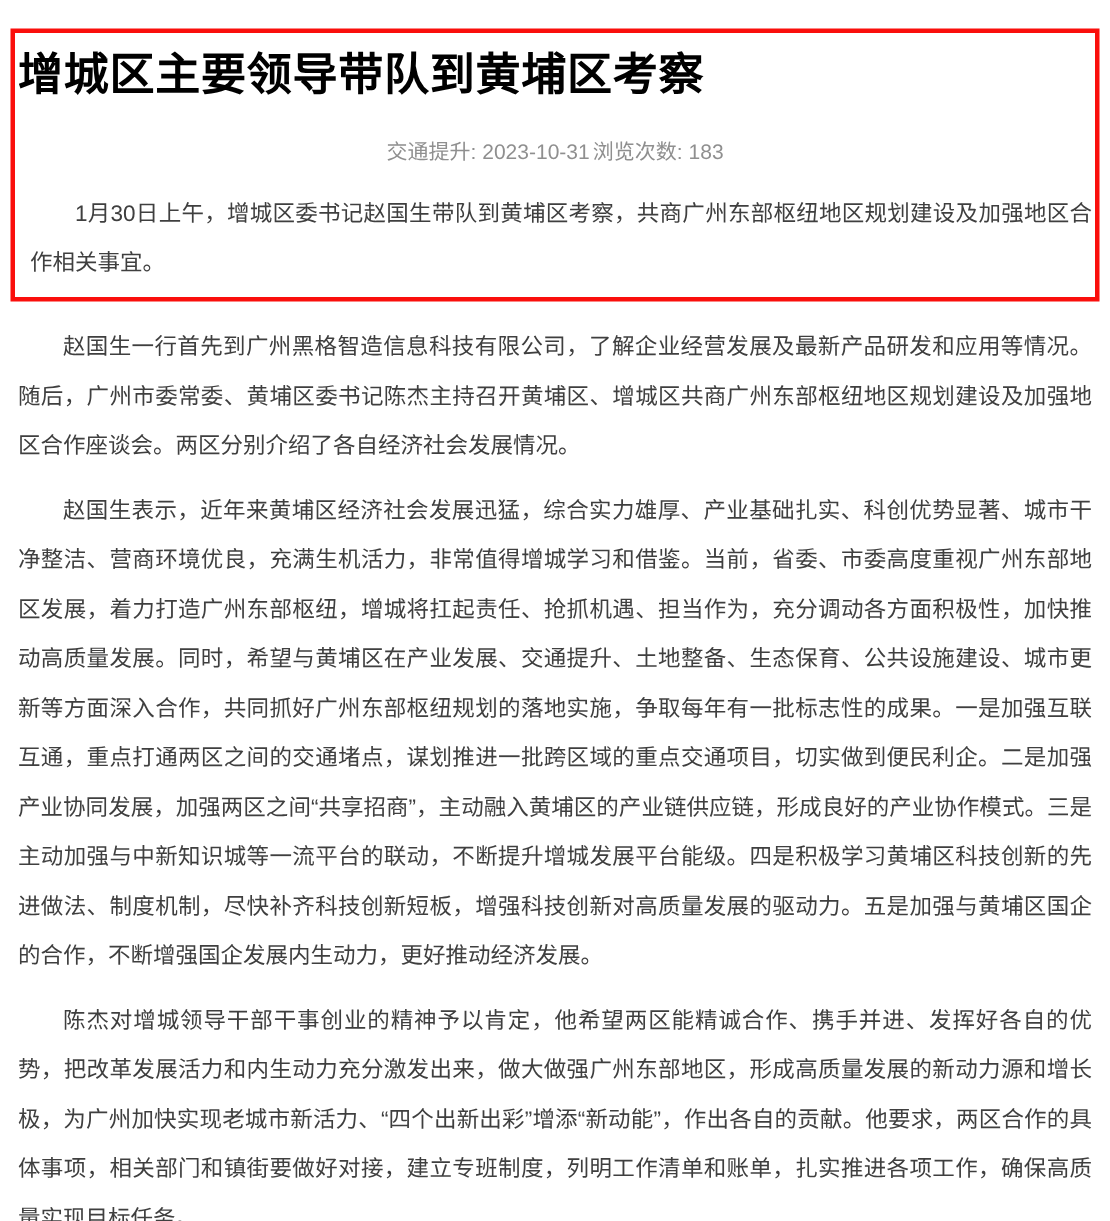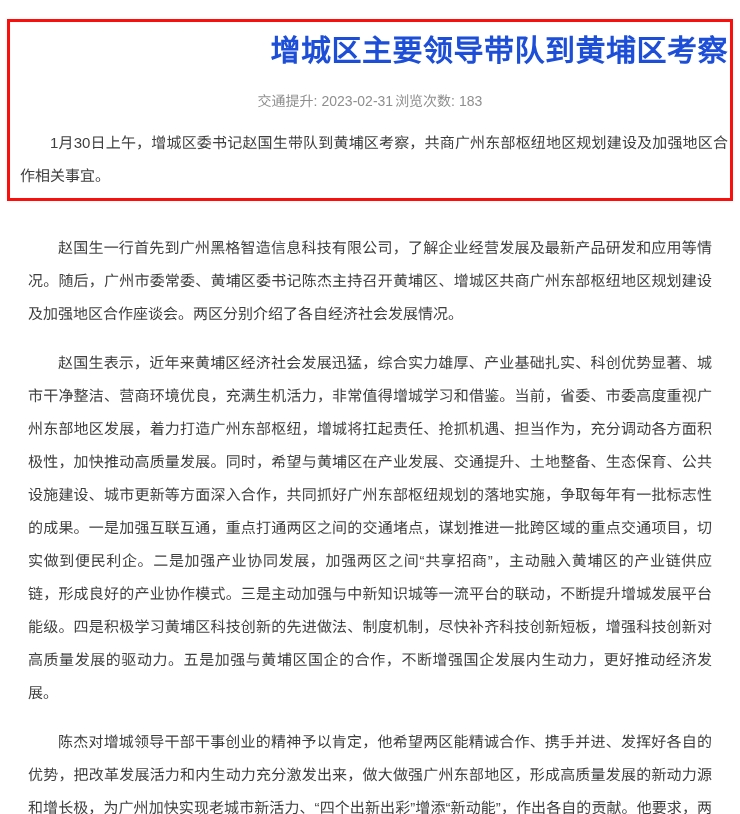--- a/index.html
+++ b/index.html
@@ -15,65 +15,65 @@
     min-height: 814px;
   }
   .highlight-box {
     margin: 19px 7px 0 7px;
     border: 3px solid #fa0f0c;
     padding: 10px 2px 6px 2px;
     background: transparent;
   }
   .article-title {
     margin: 2px 0 0 0;
-    text-align: right;
+    text-align: left;
     font-size: 30px;
     line-height: 34px;
     font-weight: bold;
-    color: #1d4ed8;
+    color: #000000;
     letter-spacing: 0.5px;
   }
   .meta-line {
     margin-top: 22px;
     text-align: center;
     font-size: 14px;
     color: #8f8f8f;
   }
   .meta-line .meta-value {
     margin-left: 4px;
   }
   .meta-line .meta-views-label {
     margin-left: 2px;
   }
   .para {
     font-size: 15px;
     line-height: 33px;
     color: #3f3f3f;
     text-indent: 2em;
     text-align: justify;
-    margin: 16px;
+    margin: 0;
   }
   .highlight-para {
     margin: 16px 0 0 8px;
   }
   .article-body {
     padding: 14px 12px 10px 12px;
   }
   .article-body .para {
     margin-bottom: 10px;
   }
 </style>
 </head>
 <body>
 
 <div class="highlight-box">
   <h1 class="article-title">增城区主要领导带队到黄埔区考察</h1>
 
   <div class="meta-line">
-    <span class="meta-label">交通提升:</span><span class="meta-value">2023-02-31</span><span class="meta-views-label meta-label">浏览次数:</span><span class="meta-value">183</span>
+    <span class="meta-label">交通提升:</span><span class="meta-value">2023-10-31</span><span class="meta-views-label meta-label">浏览次数:</span><span class="meta-value">183</span>
   </div>
 
   <p class="para highlight-para">1月30日上午，增城区委书记赵国生带队到黄埔区考察，共商广州东部枢纽地区规划建设及加强地区合作相关事宜。</p>
 </div>
 
 <div class="article-body">
   <p class="para">赵国生一行首先到广州黑格智造信息科技有限公司，了解企业经营发展及最新产品研发和应用等情况。随后，广州市委常委、黄埔区委书记陈杰主持召开黄埔区、增城区共商广州东部枢纽地区规划建设及加强地区合作座谈会。两区分别介绍了各自经济社会发展情况。</p>
   <p class="para">赵国生表示，近年来黄埔区经济社会发展迅猛，综合实力雄厚、产业基础扎实、科创优势显著、城市干净整洁、营商环境优良，充满生机活力，非常值得增城学习和借鉴。当前，省委、市委高度重视广州东部地区发展，着力打造广州东部枢纽，增城将扛起责任、抢抓机遇、担当作为，充分调动各方面积极性，加快推动高质量发展。同时，希望与黄埔区在产业发展、交通提升、土地整备、生态保育、公共设施建设、城市更新等方面深入合作，共同抓好广州东部枢纽规划的落地实施，争取每年有一批标志性的成果。一是加强互联互通，重点打通两区之间的交通堵点，谋划推进一批跨区域的重点交通项目，切实做到便民利企。二是加强产业协同发展，加强两区之间“共享招商”，主动融入黄埔区的产业链供应链，形成良好的产业协作模式。三是主动加强与中新知识城等一流平台的联动，不断提升增城发展平台能级。四是积极学习黄埔区科技创新的先进做法、制度机制，尽快补齐科技创新短板，增强科技创新对高质量发展的驱动力。五是加强与黄埔区国企的合作，不断增强国企发展内生动力，更好推动经济发展。</p>
   <p class="para">陈杰对增城领导干部干事创业的精神予以肯定，他希望两区能精诚合作、携手并进、发挥好各自的优势，把改革发展活力和内生动力充分激发出来，做大做强广州东部地区，形成高质量发展的新动力源和增长极，为广州加快实现老城市新活力、“四个出新出彩”增添“新动能”，作出各自的贡献。他要求，两区合作的具体事项，相关部门和镇街要做好对接，建立专班制度，列明工作清单和账单，扎实推进各项工作，确保高质量实现目标任务。</p>
 

